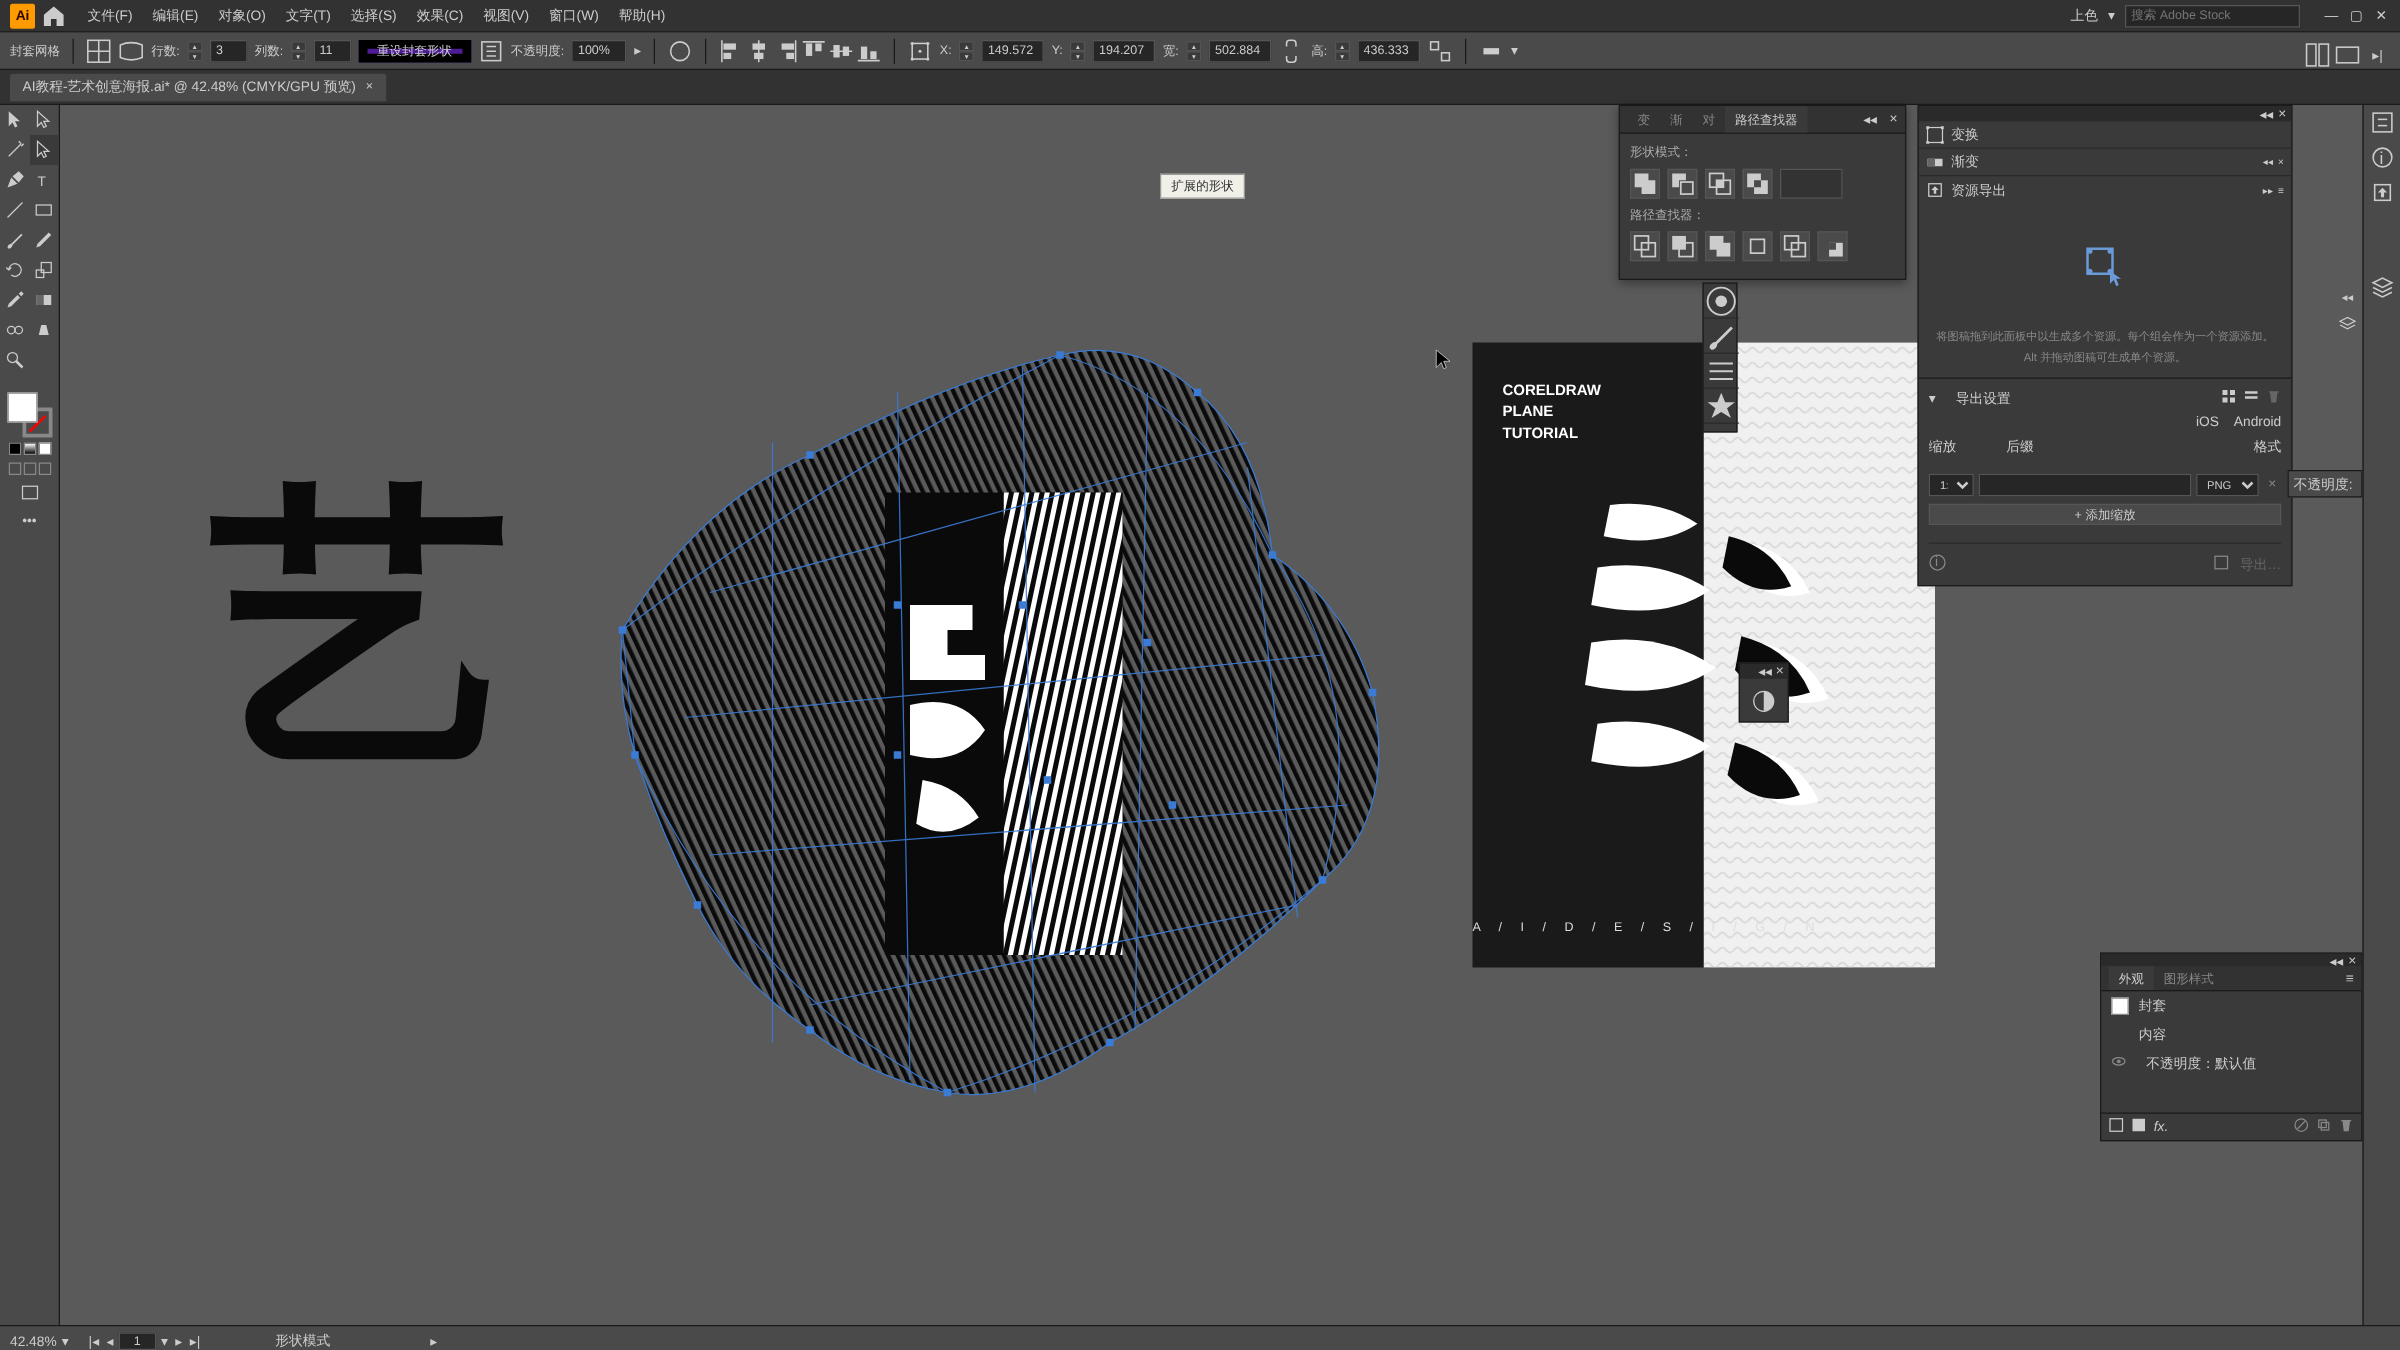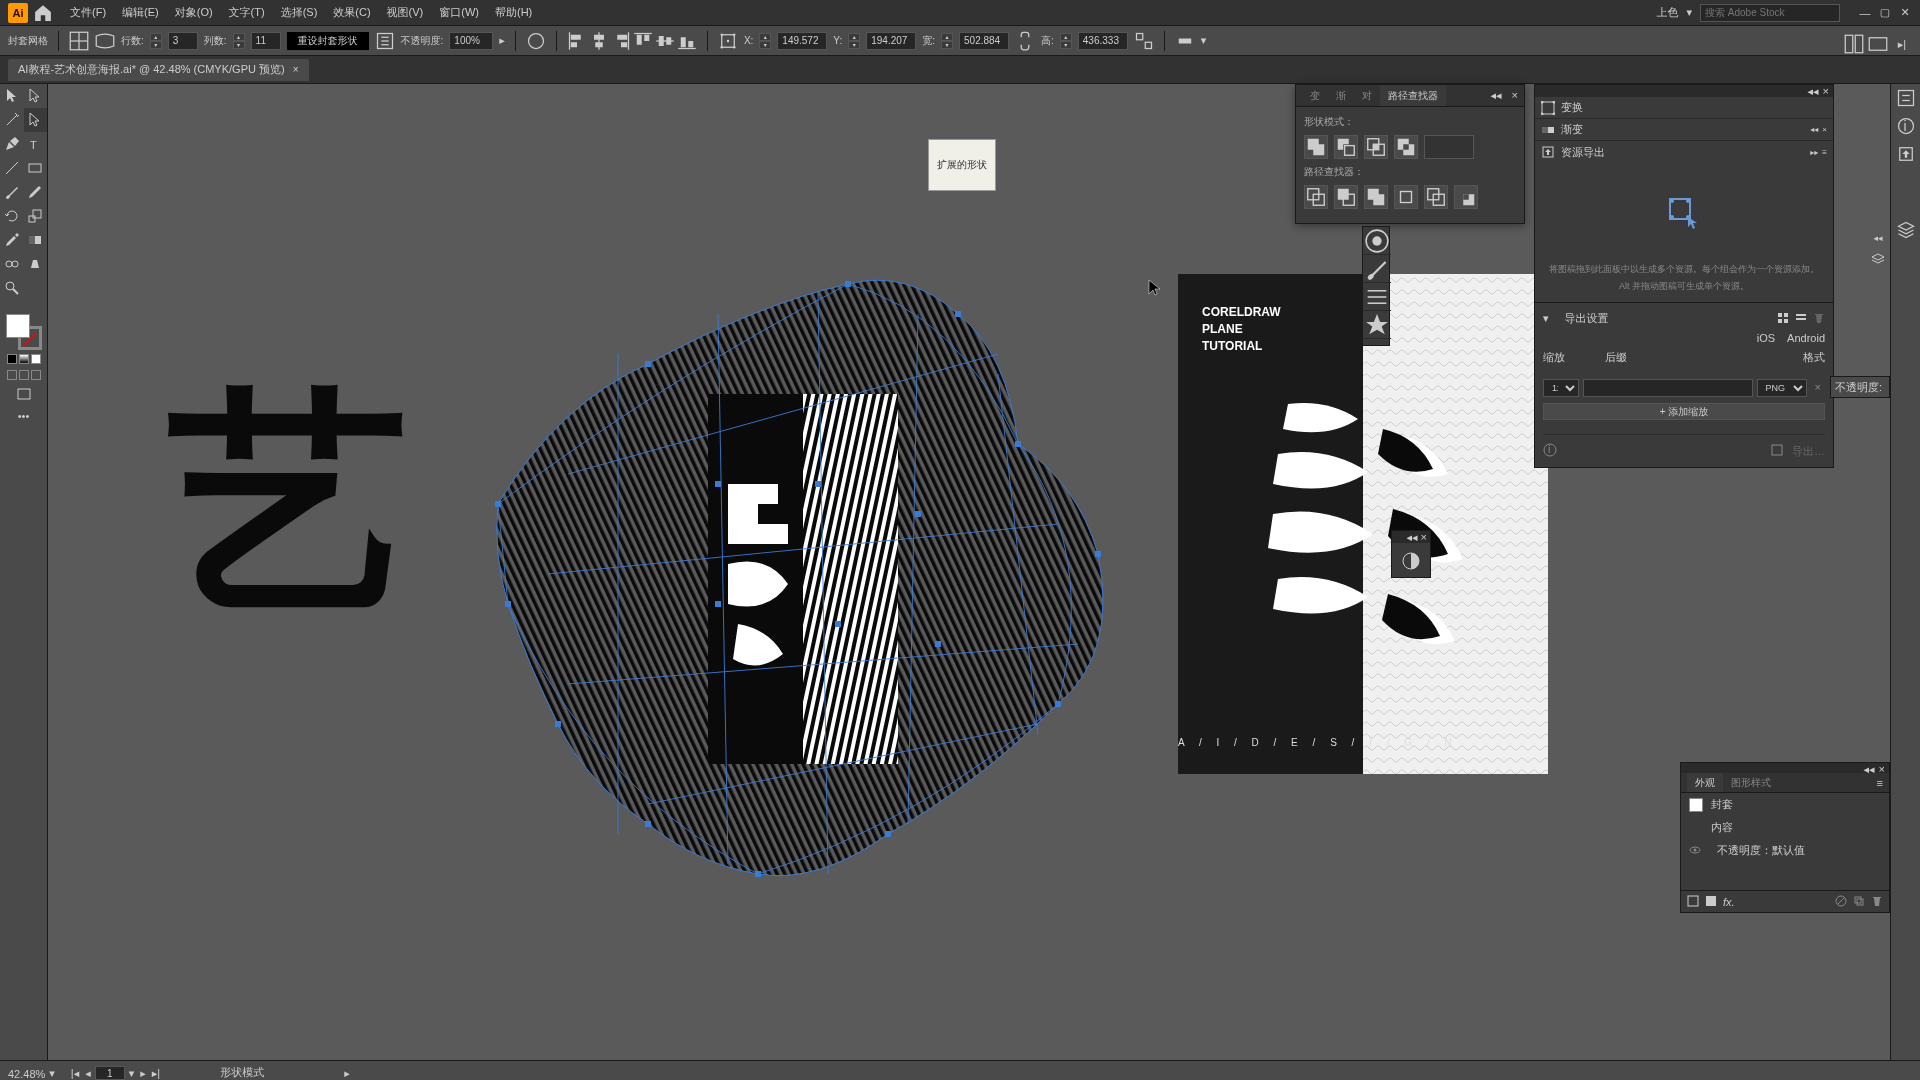--- a/index.html
+++ b/index.html
@@ -8,21 +8,21 @@
 .ai-logo{width:20px;height:20px;background:#ff9a00;color:#2e0600;font-weight:bold;display:flex;align-items:center;justify-content:center;margin-right:6px;border-radius:2px}
 .home-icon{width:18px;height:18px;margin-right:10px;display:flex;align-items:center;justify-content:center}
 .menu-item{padding:0 8px;height:100%;display:flex;align-items:center;cursor:default}
 .menubar-right{margin-left:auto;display:flex;align-items:center;gap:8px}
 .search-box{background:#262626;border:1px solid #555;height:18px;width:140px;padding:0 4px;font-size:10px;color:#999}
 .win-ctrl{display:flex;gap:6px;margin-left:10px}
 .win-btn{width:14px;height:14px;display:flex;align-items:center;justify-content:center}
 .control-bar{height:30px;background:#4a4a4a;display:flex;align-items:center;padding:0 8px;border-bottom:1px solid #1a1a1a;gap:6px}
 .ctrl-label{font-size:10px;color:#ccc}
 .ctrl-input{background:#262626;border:1px solid #555;height:18px;width:50px;padding:0 4px;font-size:10px;color:#ccc}
-.ctrl-btn{background:#000000;border:3px solid #000000;height:18px;padding:0 8px;font-size:10px;color:#ccc;display:flex;align-items:center}
+.ctrl-btn{background:#4c1d95;border:7px solid #000000;height:18px;padding:0 8px;font-size:10px;color:#ccc;display:flex;align-items:center}
 .ctrl-sep{width:1px;height:20px;background:#1a1a1a;margin:0 4px}
 .stepper{display:flex;flex-direction:column}
 .step-btn{width:12px;height:8px;background:#3a3a3a;border:1px solid #555;font-size:6px;display:flex;align-items:center;justify-content:center}
 .align-icons{display:flex;gap:2px}
 .align-ic{width:20px;height:20px;display:flex;align-items:center;justify-content:center}
 .tab-bar{height:28px;background:#323232;display:flex;align-items:center;padding:0 8px;border-bottom:1px solid #1a1a1a}
 .doc-tab{background:#4a4a4a;height:22px;padding:0 10px;display:flex;align-items:center;font-size:10px;color:#ccc;border-radius:2px 2px 0 0}
 .tab-close{margin-left:8px;font-size:10px}
 .workspace{position:absolute;top:84px;left:48px;right:30px;bottom:20px;background:#5a5a5a;overflow:hidden}
 .toolbox{position:absolute;top:84px;left:0;width:48px;background:#4a4a4a;bottom:20px;border-right:1px solid #1a1a1a}
@@ -61,21 +61,21 @@
 .scale-sel{background:#262626;border:1px solid #555;height:18px;width:36px;font-size:9px;padding:0 4px}
 .scale-fill{flex:1;background:#262626;border:1px solid #555;height:18px}
 .add-scale{background:#4a4a4a;border:1px solid #555;height:17px;display:flex;align-items:center;justify-content:center;font-size:10px;color:#ccc;margin-bottom:14px}
 .export-footer{display:flex;justify-content:space-between;align-items:center;padding-top:8px;border-top:1px solid #2a2a2a}
 .appearance-panel{position:absolute;background:#3a3a3a;border:1px solid #1a1a1a}
 .app-row{display:flex;align-items:center;padding:4px 8px;gap:8px;font-size:10px}
 .app-sw{width:14px;height:14px;background:#fff;border:1px solid #888}
 .app-footer{height:22px;border-top:1px solid #1a1a1a;display:flex;align-items:center;padding:0 6px;gap:6px}
 .statusbar{position:absolute;bottom:0;left:0;right:0;height:20px;background:#4a4a4a;display:flex;align-items:flex-end;padding:0 8px;border-top:1px solid #1a1a1a;font-size:10px}
 .artwork{position:absolute}
-.tooltip{position:absolute;background:#f0f0e8;color:#333;font-size:10px;padding:18px 8px;border:1px solid #999}
+.tooltip{position:absolute;background:#f0f0e8;color:#333;font-size:10px;padding:2px 8px;border:1px solid #999}
 .small-float{position:absolute;background:#3a3a3a;border:1px solid #1a1a1a}
 .transform-panel{position:absolute;background:#3a3a3a;border:1px solid #1a1a1a}
 .trans-row{height:22px;display:flex;align-items:center;padding:0 6px;font-size:10px;border-bottom:1px solid #2a2a2a}
 .trans-ic{width:14px;height:14px;margin-right:6px}
 .top-right-controls{position:absolute;top:34px;right:8px;display:flex;gap:4px}
 .tr-btn{width:20px;height:20px;display:flex;align-items:center;justify-content:center}
 </style>
 </head>
 <body>
 

